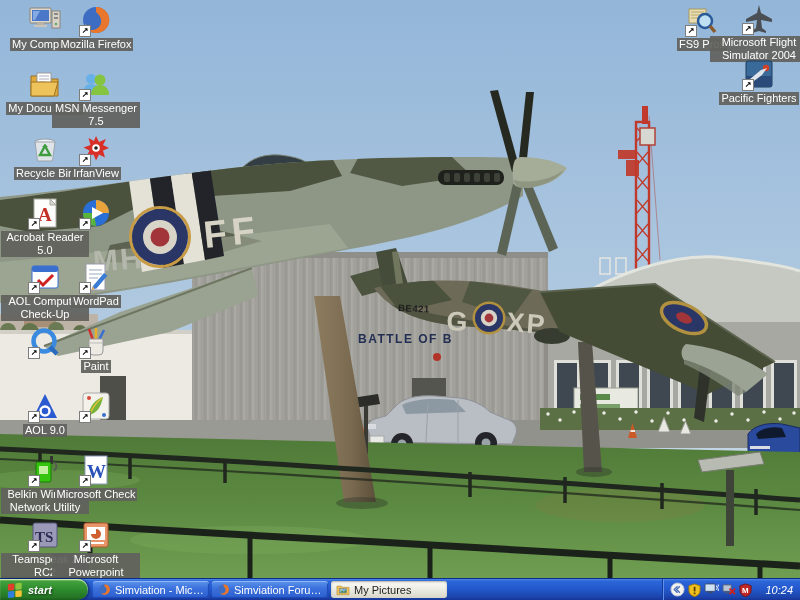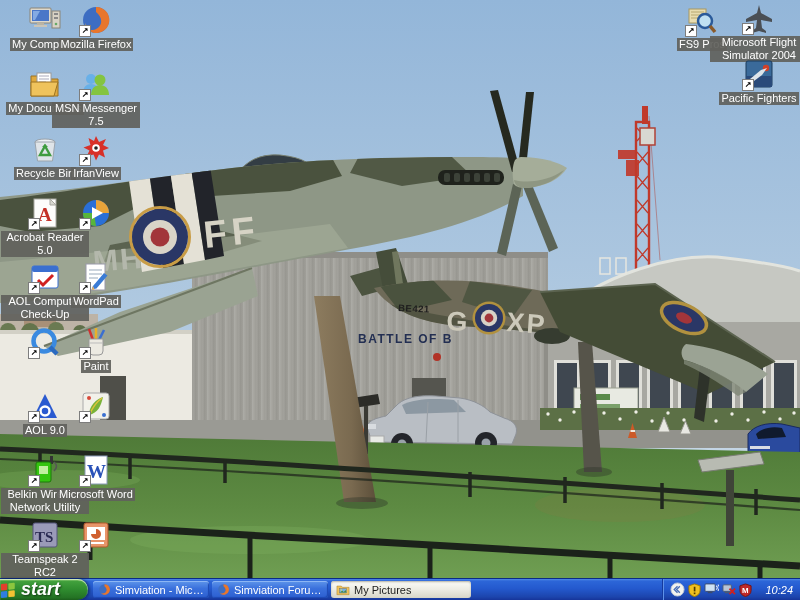--- a/index.html
+++ b/index.html
@@ -13,33 +13,33 @@
   .ig{position:relative;width:32px;height:32px;}
   .ig svg{width:32px;height:32px;display:block;}
   .sc{position:absolute;left:-1px;bottom:-1px;width:10px;height:10px;background:#fff;border:1px solid #7d7d7d;
       font-size:8px;line-height:9px;text-align:center;color:#000;font-weight:bold;}
   .ilabel{margin-top:2px;font-size:11px;line-height:13px;color:#fff;background:rgba(97,97,92,.92);
       padding:0 2px;text-align:center;max-width:94px;}
   
   .taskbar{position:absolute;bottom:0;left:0;width:800px;height:22px;box-sizing:border-box;display:flex;align-items:stretch;
       background:linear-gradient(#4f88e6 0%,#2c66d8 10%,#2459ce 45%,#1c45ad 85%,#16349a 100%);
       border-top:1px solid #0b2b84;}
-  .start{flex:0 0 auto;width:88px;display:flex;align-items:center;gap:5px;box-sizing:border-box;
-      border-radius:0 11px 11px 0;color:#fff;font-style:italic;font-weight:bold;font-size:18px;
+  .start{flex:0 0 auto;width:88px;display:flex;align-items:center;gap:5px;padding-left:7px;box-sizing:border-box;
+      border-radius:0 11px 11px 0;color:#fff;font-style:italic;font-weight:bold;font-size:11px;
       background:linear-gradient(#8ccb6d 0%,#41a03c 12%,#2f8c2f 50%,#247324 88%,#1b5e1b 100%);
       box-shadow:inset 0 1px 1px #d6eec2,2px 0 3px rgba(0,0,0,.4);text-shadow:1px 1px 2px rgba(0,0,0,.55);cursor:pointer;}
   .start svg{display:block;}
   .tbtns{display:flex;gap:3px;margin-left:5px;padding:2px 0;}
   .tbtn{width:116px;box-sizing:border-box;display:flex;align-items:center;gap:4px;padding:0 5px;border-radius:3px;
       background:linear-gradient(#639aee8 0%,#3c74dd 8%,#3468d6 55%,#2a59c8 100%);
       background:linear-gradient(#5e95ea 0%,#3a70dc 45%,#2c5fd0 100%);
       box-shadow:inset 0 1px 0 #8cb6f4,inset -1px -1px 1px #1d49b2;
       color:#fff;font-size:11px;white-space:nowrap;overflow:hidden;cursor:pointer;}
   .tbtn .title{overflow:hidden;text-overflow:ellipsis;}
-  .tbtn.active{width:140px;background:linear-gradient(#fcfcf9 0%,#ebeae1 55%,#d8d6c8 100%);
+  .tbtn.active{width:116px;background:linear-gradient(#fcfcf9 0%,#ebeae1 55%,#d8d6c8 100%);
       box-shadow:inset 0 1px 2px #b3b1a2;color:#1c1c1c;}
   .ticon{flex:0 0 auto;display:flex;}
   .tray{margin-left:auto;display:flex;align-items:center;gap:3px;padding:0 7px;
       border-left:1px solid #153a9e;box-shadow:inset 1px 0 0 #5f92e8;}
   .tray .trico{display:flex;cursor:pointer;}
   .clock{color:#fff;font-size:11px;margin-left:10px;cursor:pointer;font-style:italic;}
 </style>
 </head>
 <body>
 
@@ -476,32 +476,33 @@
         </div>
     </div>
     <div class="dicon" style="left:52px;top:454px">
       <div class="ig">
           <svg viewBox="0 0 32 32">
             <rect x="5" y="2" width="22" height="28" fill="#fff" stroke="#8a9ab8"></rect>
             <text x="7" y="24" font-size="19" font-weight="bold" fill="#2a52b8" font-family="Liberation Serif,serif">W</text>
           </svg>
           <span class="sc">↗</span>
         </div>
-      <div class="ilabel">Microsoft Word</div>
+      <div class="ilabel">Microsoft Check</div>
     </div>
     <div class="dicon" style="left:52px;top:519px">
       <div class="ig">
           <svg viewBox="0 0 32 32">
             <rect x="4" y="4" width="24" height="24" rx="2" fill="#e8956a" stroke="#b05a2a"></rect>
             <rect x="7" y="8" width="18" height="13" fill="#fff"></rect>
             <path d="M16,15 v-5 a5,5 0 1 1 -5,5 z" fill="#d06030"></path>
             <rect x="8" y="23" width="16" height="2" fill="#fff"></rect>
           </svg>
           <span class="sc">↗</span>
         </div>
+      <div class="ilabel">Microsoft Powerpoint</div>
     </div>
 
     <div class="dicon" style="left:658px;top:4px">
       <div class="ig">
           <svg viewBox="0 0 32 32">
             <rect x="3" y="5" width="17" height="14" fill="#e8ddb0" stroke="#a89860"></rect>
             <path d="M5,8 h13 M5,11 h13 M5,14 h9" stroke="#b8a870" stroke-width="1"></path>
             <circle cx="19" cy="17" r="7" fill="#bfe0f2" stroke="#2a5a9a" stroke-width="2.5"></circle>
             <line x1="24" y1="22" x2="29" y2="28" stroke="#8a5a2a" stroke-width="3.5"></line>
           </svg>

